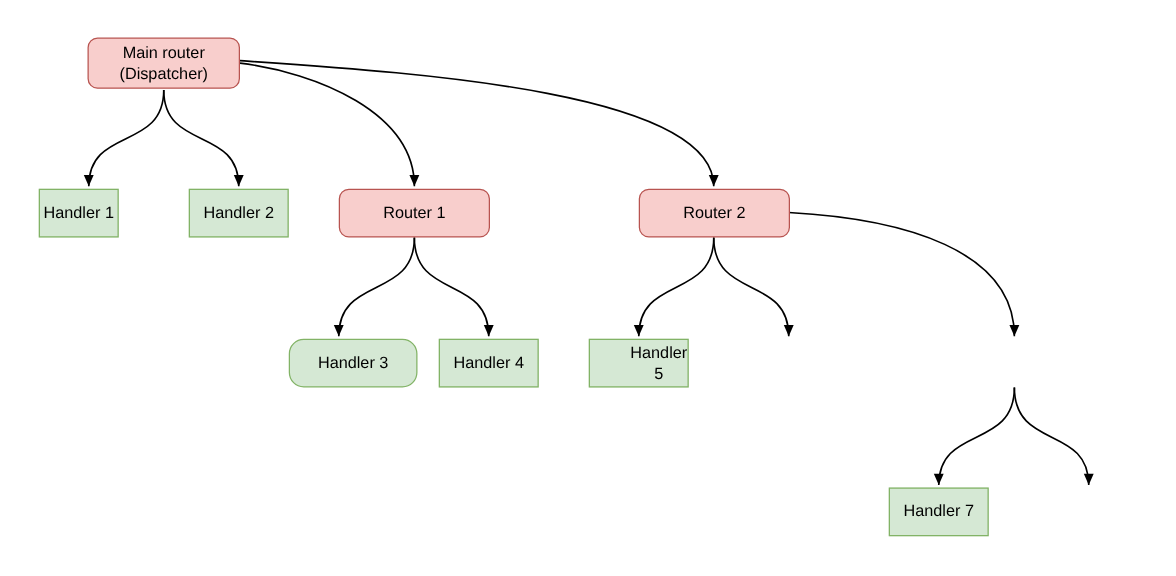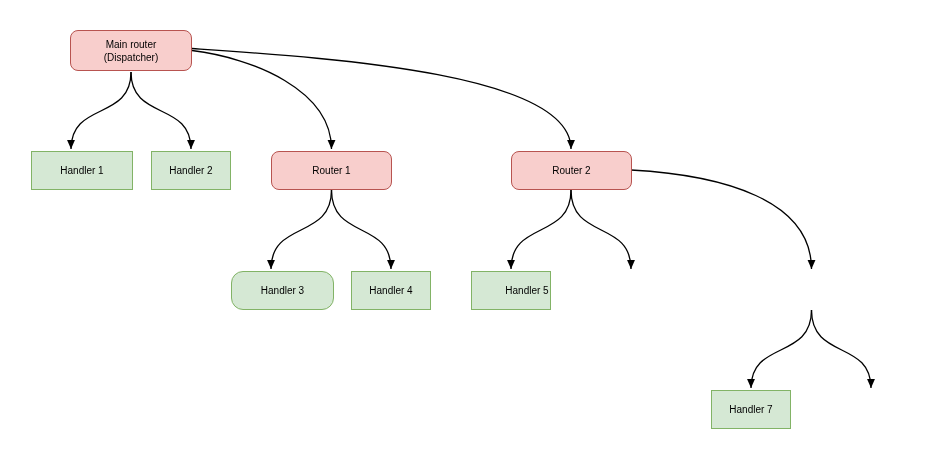--- a/index.html
+++ b/index.html
@@ -23,21 +23,21 @@
     stroke-width: 1.3px;
   }
   .arrowhead { fill: var(--edge, #000000); }
   .node {
     position: absolute;
     box-sizing: border-box;
     display: flex;
     align-items: center;
     justify-content: center;
     text-align: center;
-    font-size: 10px;
+    font-size: 13px;
     line-height: 1.3;
     color: #000000;
     white-space: pre-line;
   }
   .router {
     background: var(--router-fill, #f8cecc);
     border: 1.5px solid var(--router-border, #b85450);
     border-radius: 8px;
   }
   .handler {
@@ -65,21 +65,21 @@
     <path class="edge" d="M571,190 C571,240 511,220 511,269" marker-end="url(#arrow)"></path>
     <path class="edge" d="M571,190 C571,240 631,220 631,269" marker-end="url(#arrow)"></path>
     <path class="edge" d="M631,170 C723,175 811.5,200 811.5,269" marker-end="url(#arrow)"></path>
     <path class="edge" d="M811.5,310 C811.5,360 751,340 751,388" marker-end="url(#arrow)"></path>
     <path class="edge" d="M811.5,310 C811.5,360 871,340 871,388" marker-end="url(#arrow)"></path>
   </svg>
 
   <div class="node router" style="left:70px; top:30px; width:122px; height:41px;">Main router
 (Dispatcher)</div>
 
-  <div class="node handler" style="left:31px; top:151px; width:102px; height:39px;">Handler 1</div>
+  <div class="node handler" style="left:31px; top:151px; width:64px; height:39px;">Handler 1</div>
 
   <div class="node handler" style="left:151px; top:151px; width:80px; height:39px;">Handler 2</div>
 
   <div class="node router" style="left:271px; top:151px; width:121px; height:39px;">Router 1</div>
 
   <div class="node router" style="left:511px; top:151px; width:121px; height:39px;">Router 2</div>
 
   <div class="node handler" style="left:231px; top:271px; width:103px; height:39px;border-radius:12px;">Handler 3</div>
 
   <div class="node handler" style="left:351px; top:271px; width:80px; height:39px;">Handler 4</div>

